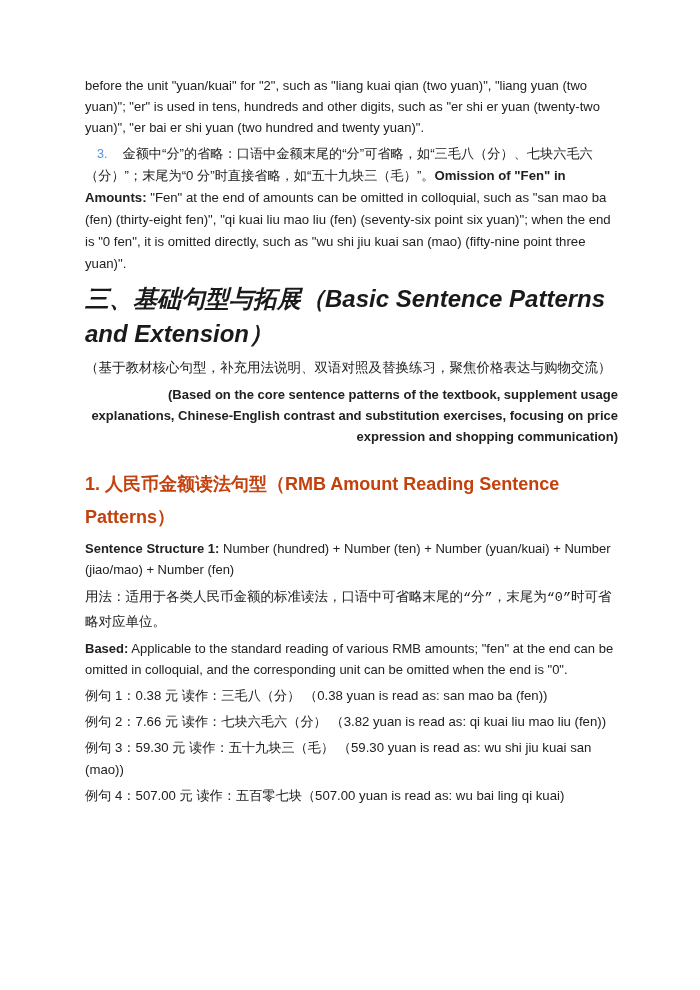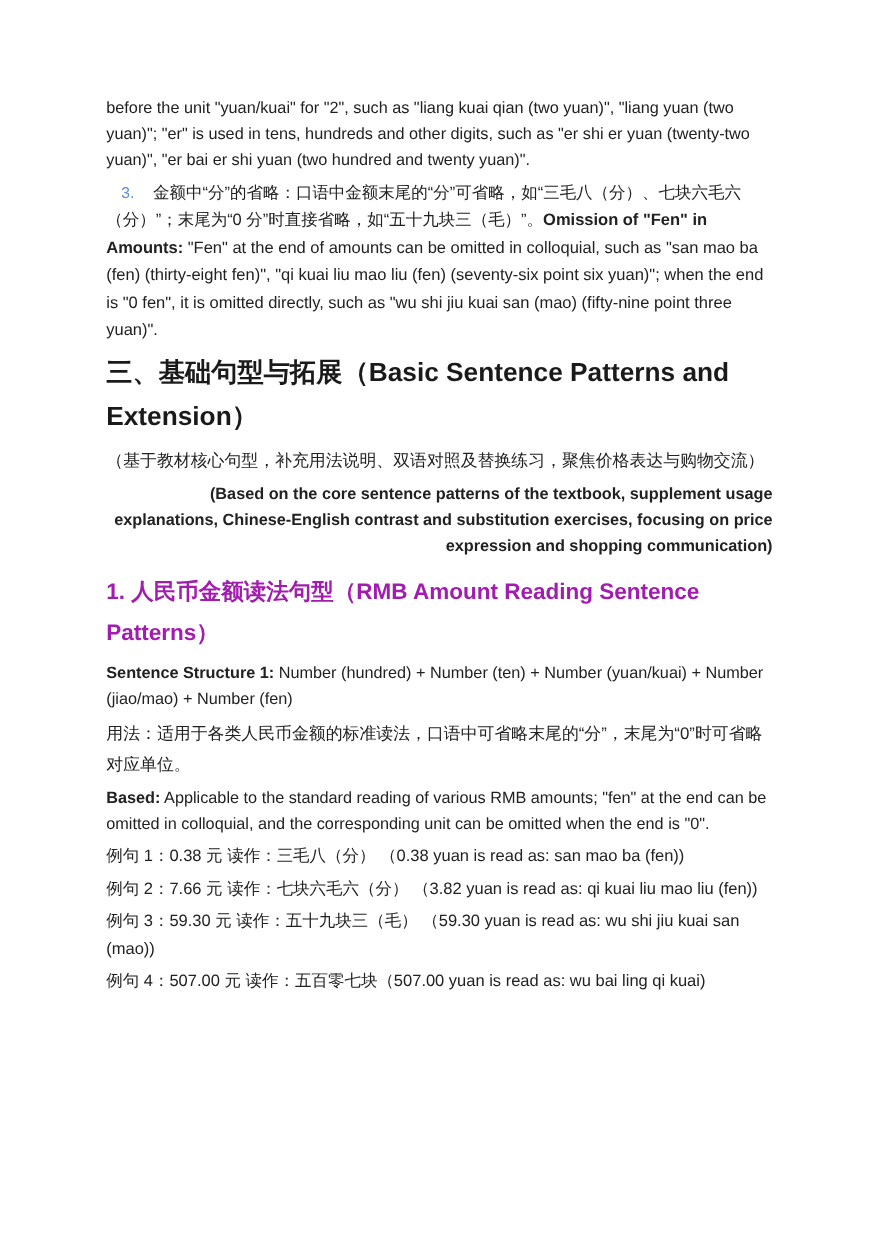--- a/index.html
+++ b/index.html
@@ -13,37 +13,38 @@
     height: 990px;
     box-sizing: border-box;
     padding: 75px 82px 0 85px;
     background: #ffffff;
     font-family: "Liberation Sans", "DejaVu Sans", sans-serif;
     color: #212121;
     overflow: hidden;
   }
   p { margin: 0 0 5px 0; }
   .en    { font-size: 13px;   line-height: 21px; }
-  .zh    { font-size: 13.5px; line-height: 25px; margin-bottom: 3px; }
+  .zh    { font-size: 13.5px; line-height: 25px; margin-bottom: 3px; font-family: Liberation Mono, monospace; }
   .mixed { font-size: 13.2px; line-height: 22px; margin-bottom: 4px; }
   .bold  { font-weight: 700; text-align: right; }
   strong { font-weight: 700; }
   h1 {
-    font-size: 21px;
+    font-size: 24px;
     line-height: 35px;
     font-weight: 700;
     margin: 6px 0 5px 0;
     color: #1a1a1a;
+    font-style: italic;
   }
   h2 {
     font-size: 18px;
     line-height: 33px;
     font-weight: 700;
-    margin: 10px 0 4px 0;
-    color: #a21caf;
+    margin: 21px 0 4px 0;
+    color: #c2410c;
   }
   h2.second { margin-top: 12px; }
   .list-num {
     display: inline-block;
     margin-left: 12px;
     margin-right: 15px;
     font-size: 12.5px;
     color: #5b8dd9;
   }
   .note-en { margin-bottom: 8px; }

